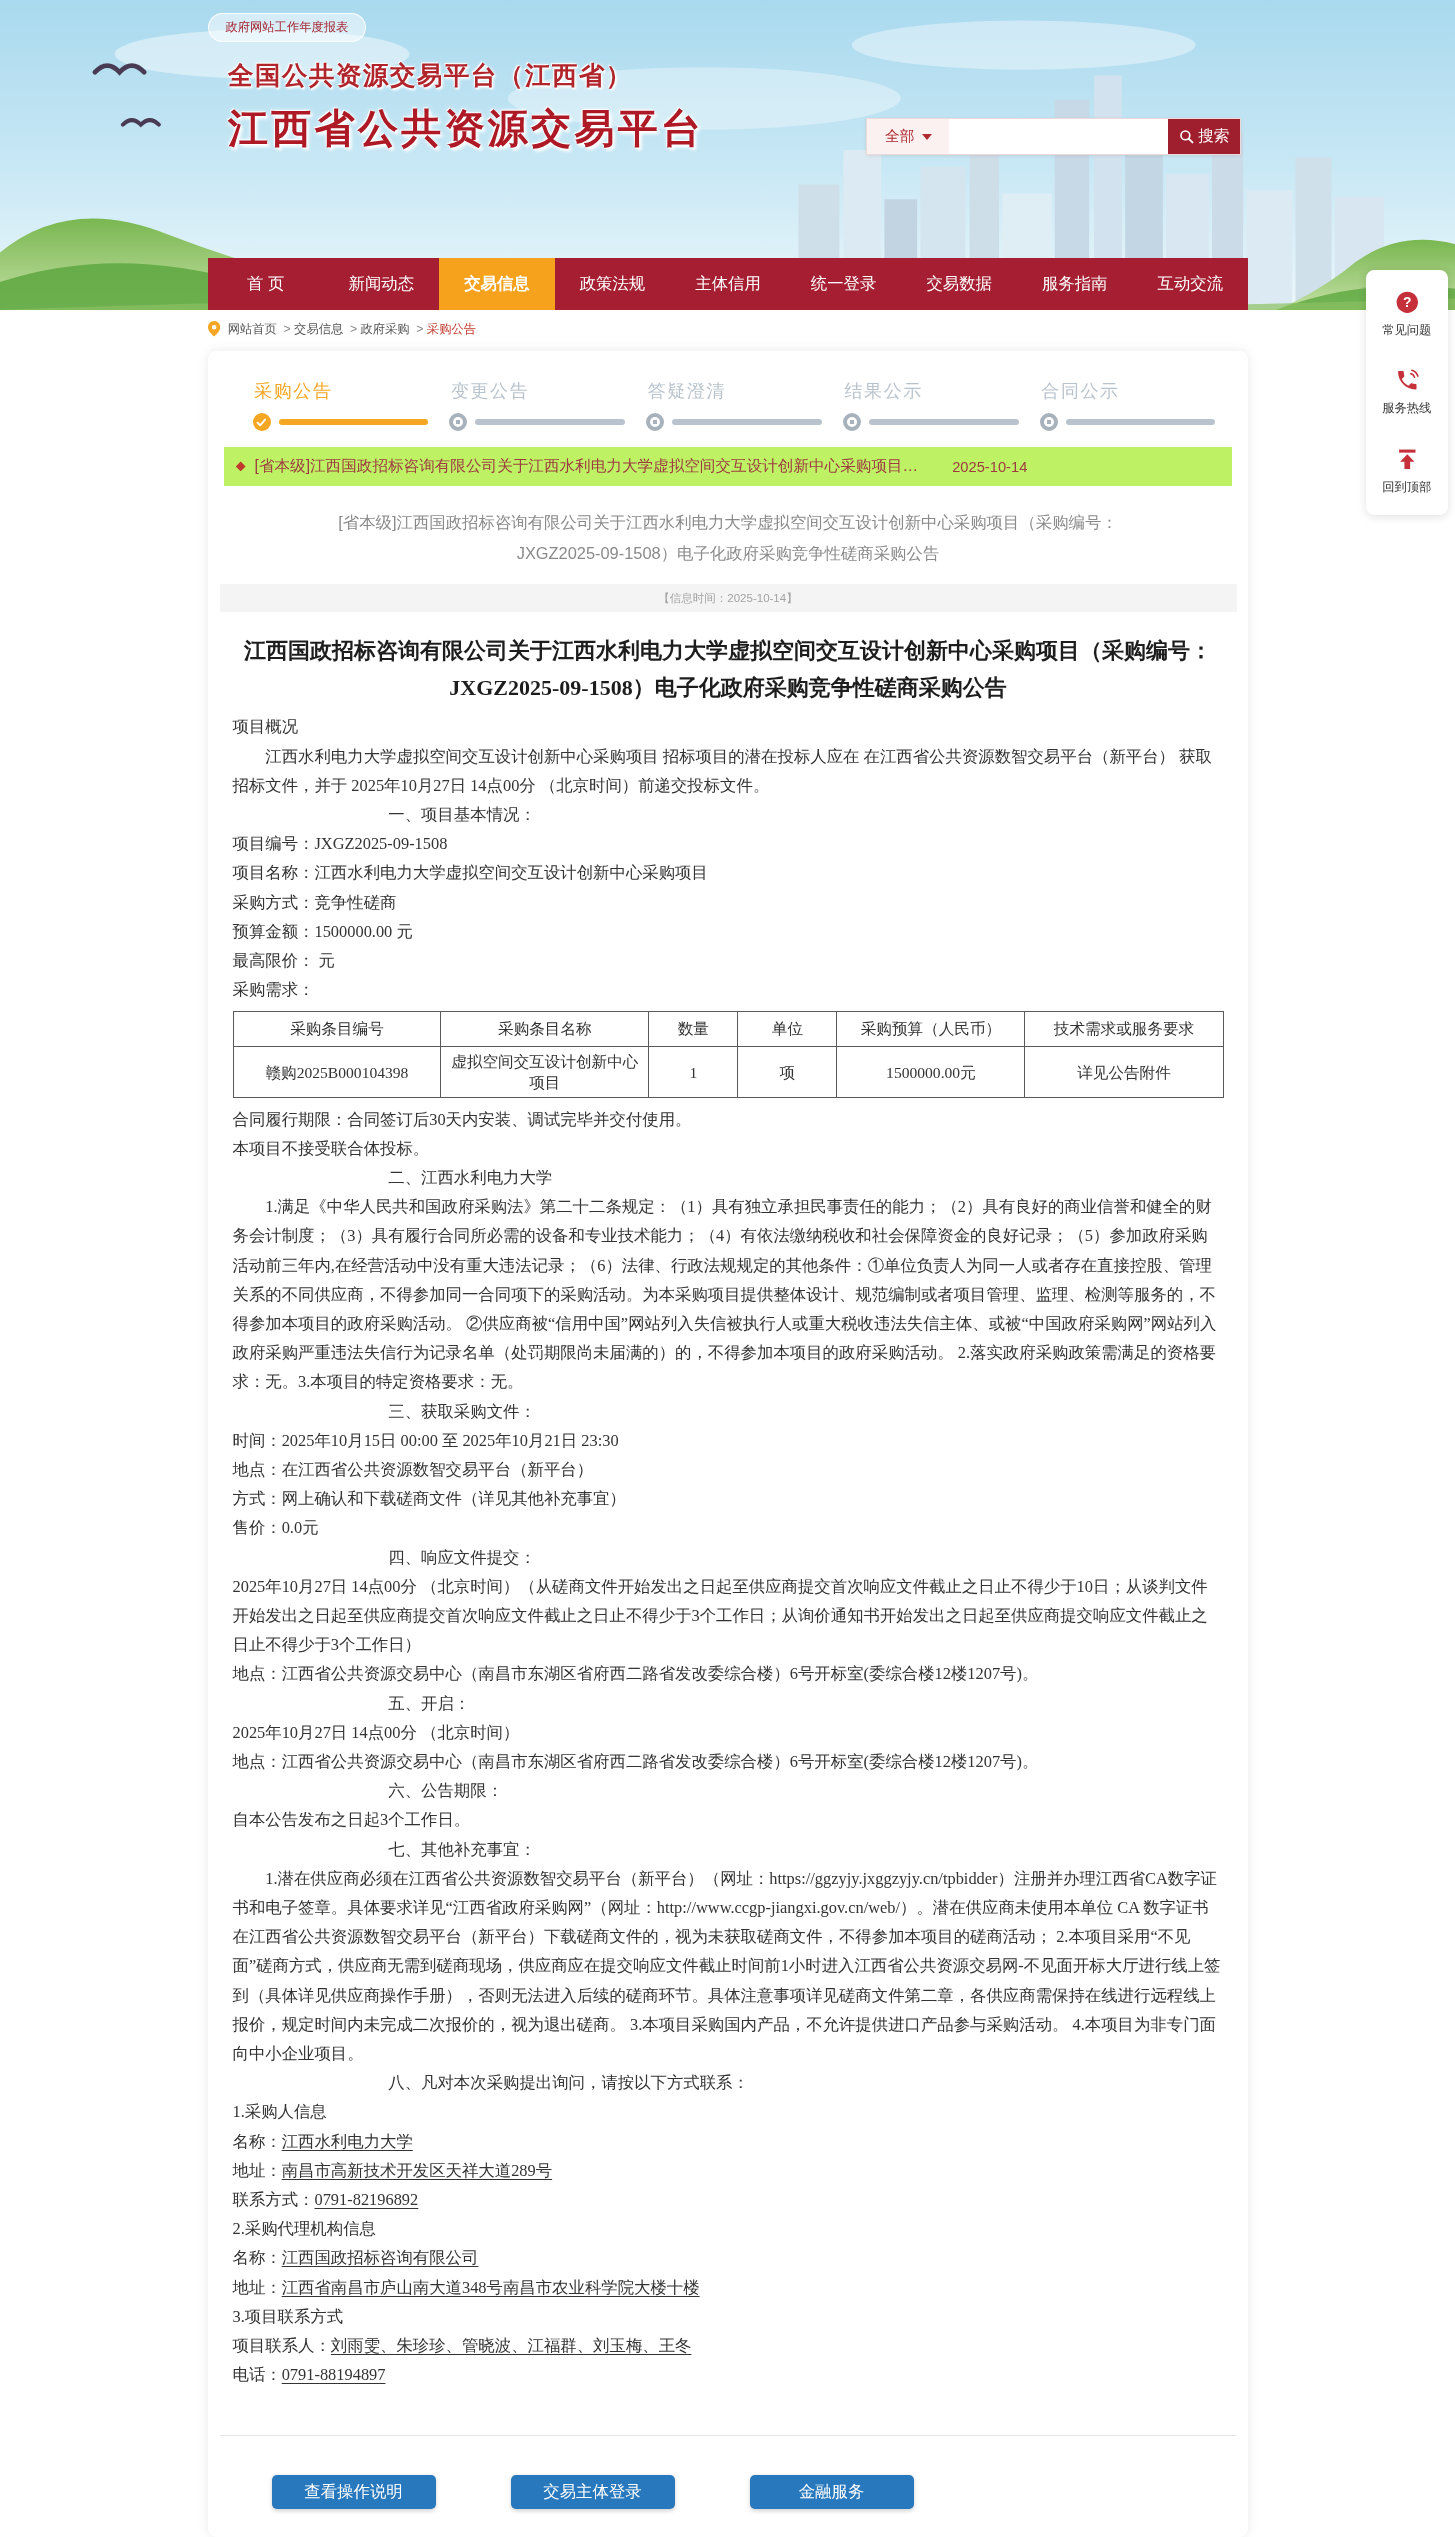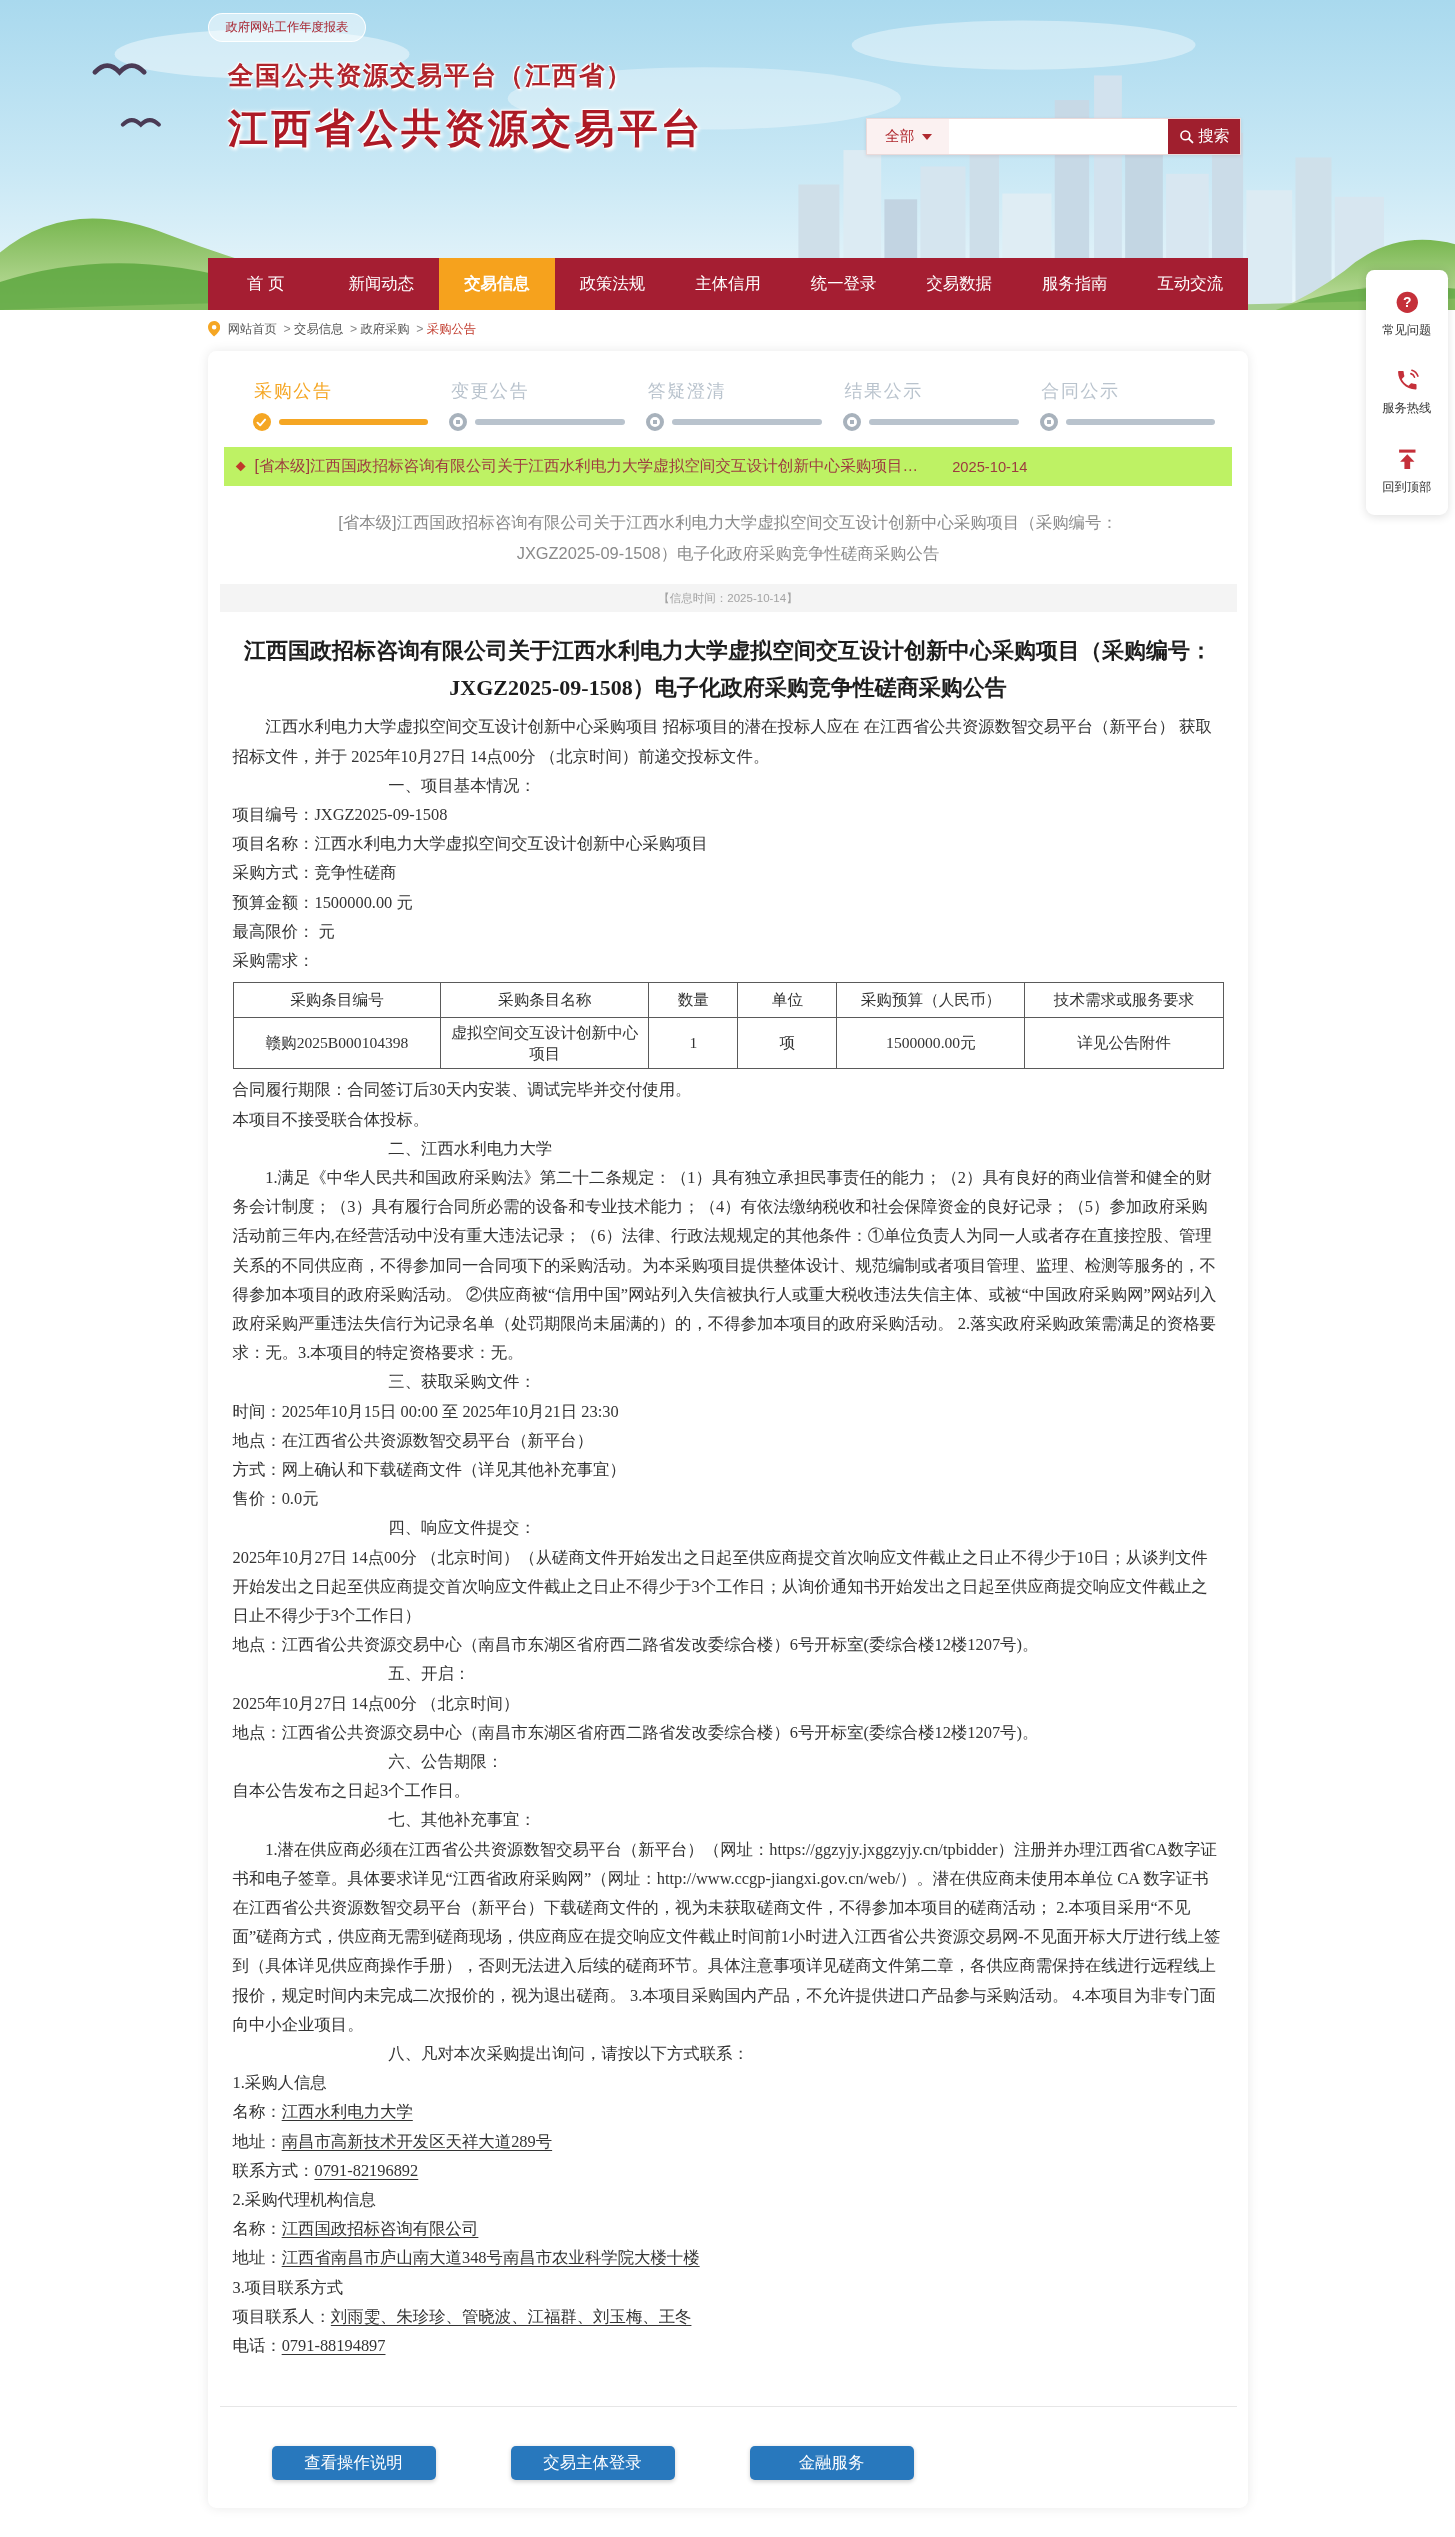--- a/index.html
+++ b/index.html
@@ -265,20 +265,21 @@
     </div>
 
     <div class="pre-title">[省本级]江西国政招标咨询有限公司关于江西水利电力大学虚拟空间交互设计创新中心采购项目（采购编号：JXGZ2025-09-1508）电子化政府采购竞争性磋商采购公告</div>
 
     <div class="info-time">【信息时间：2025-10-14】</div>
 
     <h1 class="article-title">江西国政招标咨询有限公司关于江西水利电力大学虚拟空间交互设计创新中心采购项目（采购编号：JXGZ2025-09-1508）电子化政府采购竞争性磋商采购公告</h1>
 
     <div class="body-text">
 
+        <p class="s-plain"><span class="pt">项目概况</span><span class="pl"></span><span class="pv"></span></p>
 
         <p class="s-para"><span class="pt">江西水利电力大学虚拟空间交互设计创新中心采购项目 招标项目的潜在投标人应在 在江西省公共资源数智交易平台（新平台） 获取招标文件，并于 2025年10月27日 14点00分 （北京时间）前递交投标文件。</span><span class="pl"></span><span class="pv"></span></p>
 
         <p class="s-section"><span class="pt">一、项目基本情况：</span><span class="pl"></span><span class="pv"></span></p>
 
         <p class="s-field"><span class="pt">项目编号：JXGZ2025-09-1508</span><span class="pl"></span><span class="pv"></span></p>
 
         <p class="s-field"><span class="pt">项目名称：江西水利电力大学虚拟空间交互设计创新中心采购项目</span><span class="pl"></span><span class="pv"></span></p>
 
         <p class="s-field"><span class="pt">采购方式：竞争性磋商</span><span class="pl"></span><span class="pv"></span></p>

